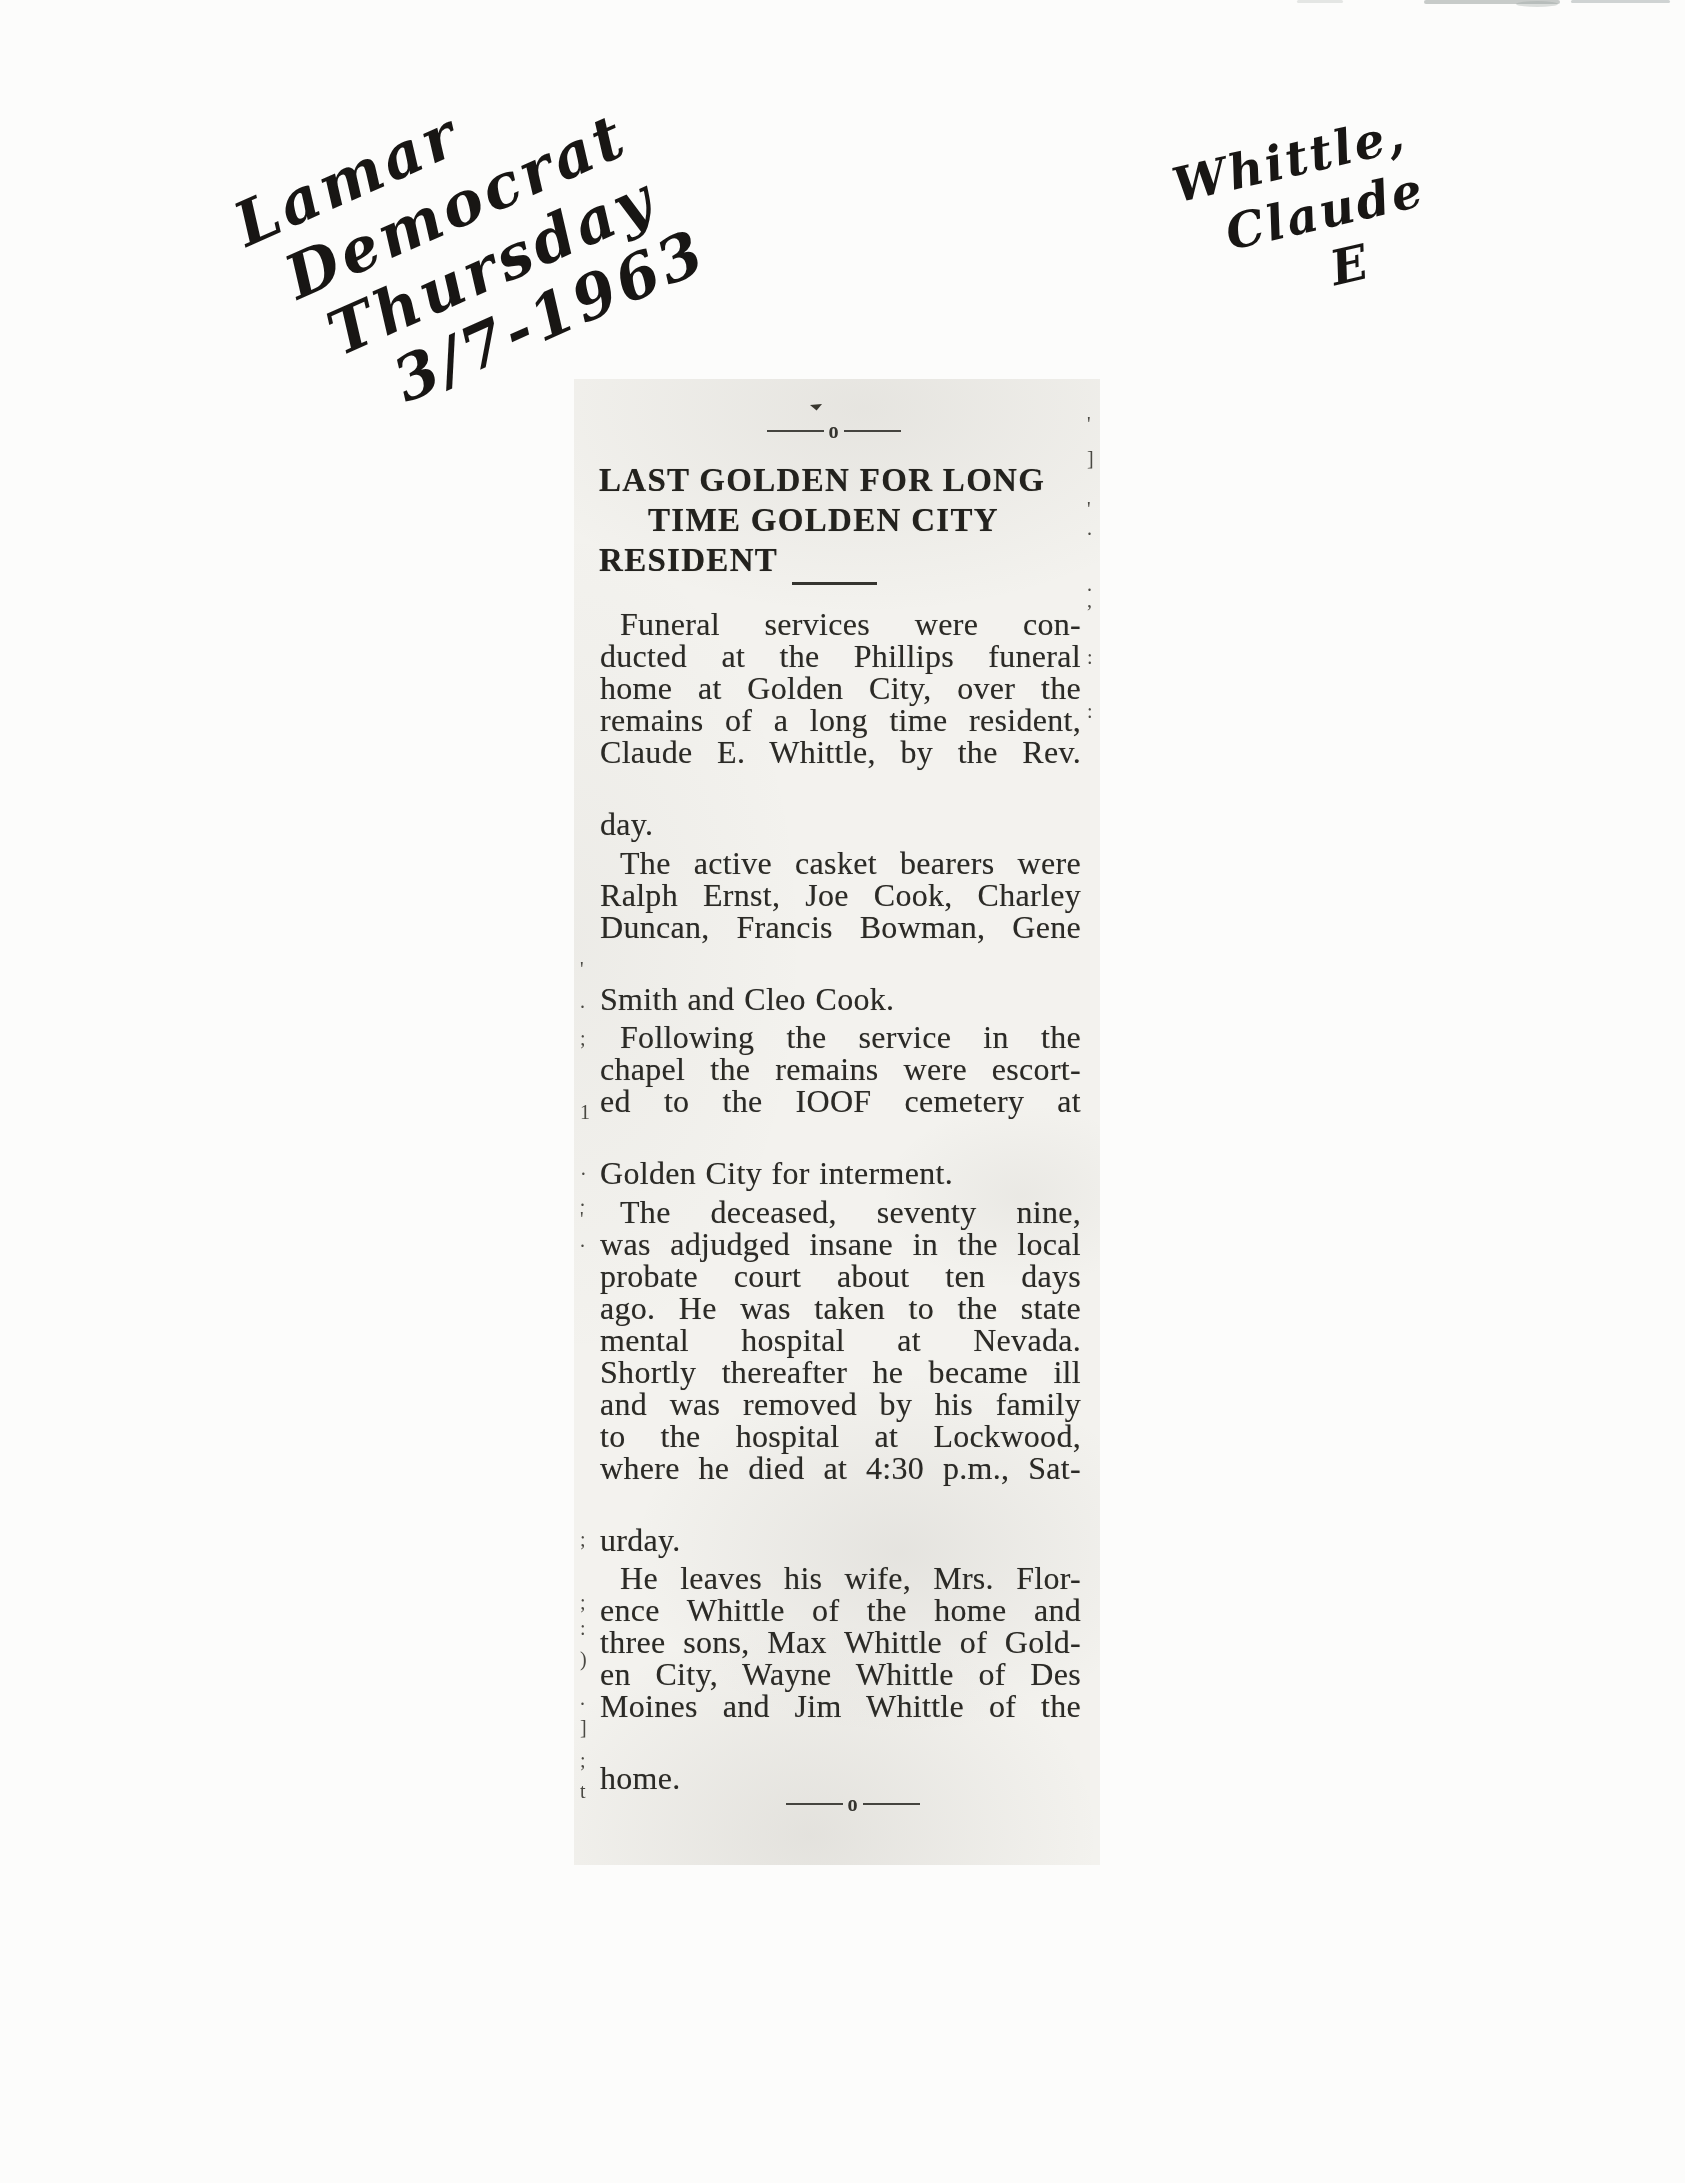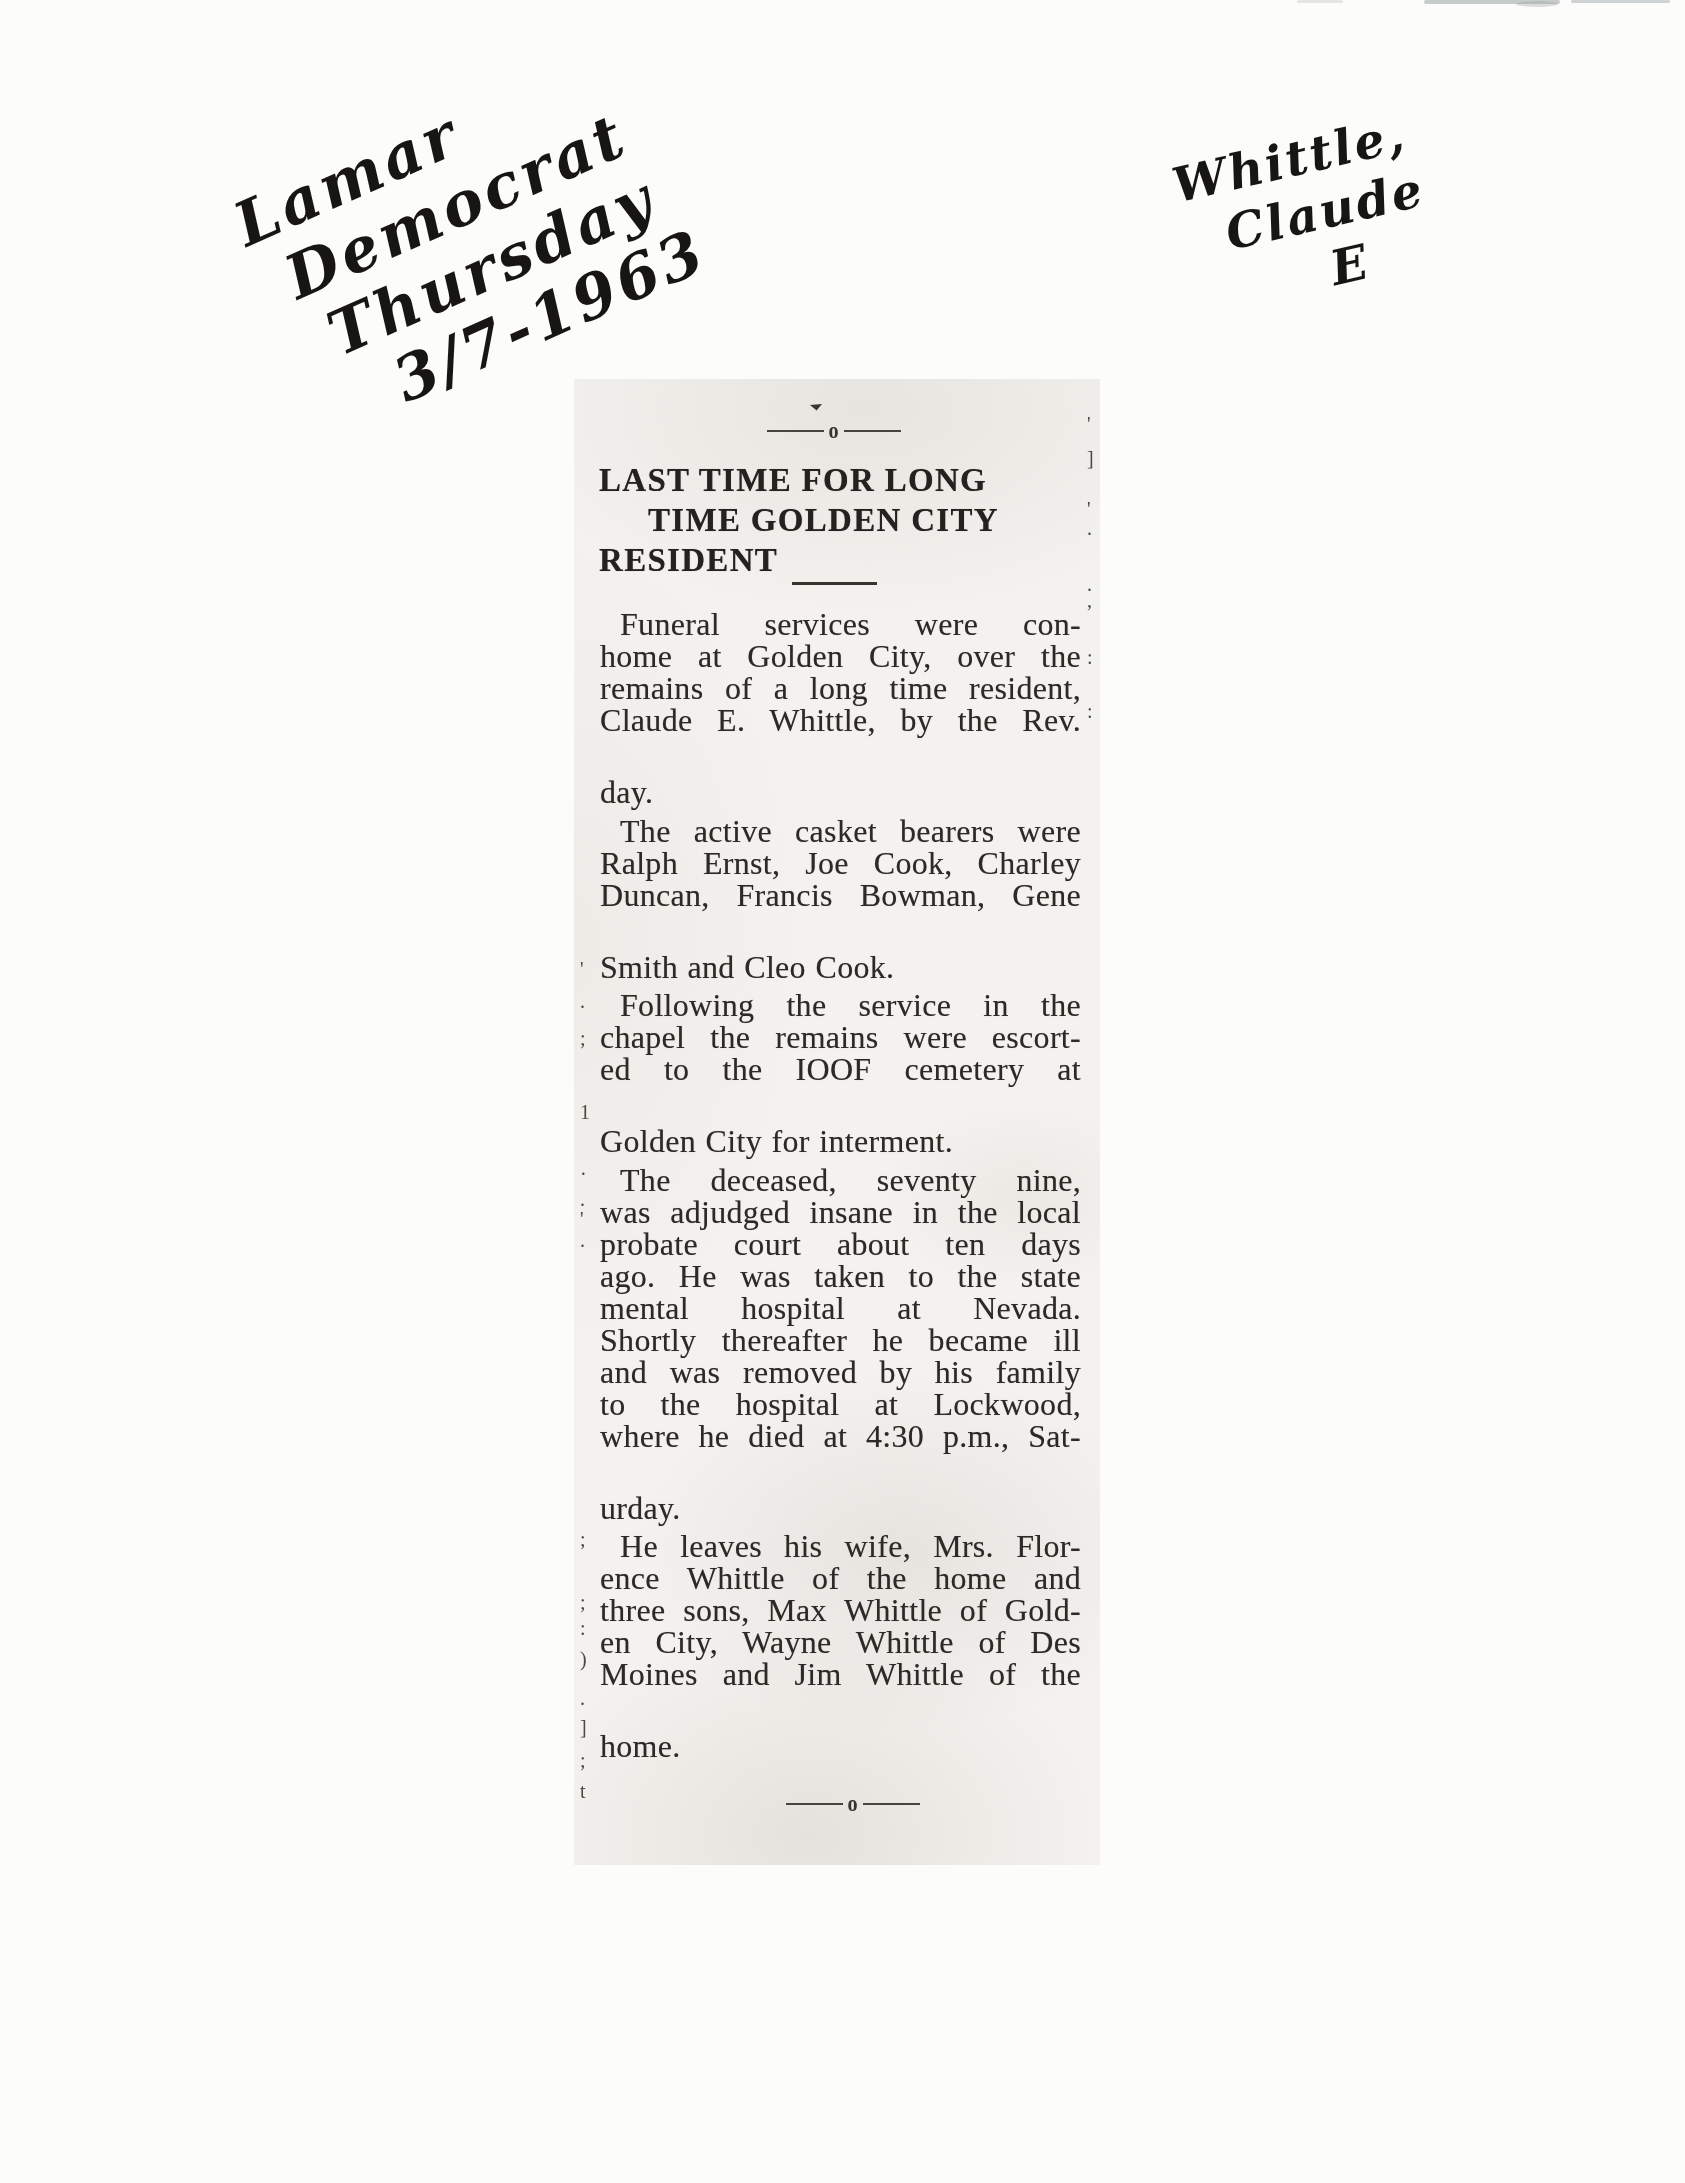--- a/index.html
+++ b/index.html
@@ -113,30 +113,31 @@
 
     <div class="top-mark"></div>
 
     <div class="divider top">
       <span class="dline"></span>
       <span class="dglyph">o</span>
       <span class="dline"></span>
     </div>
 
     <h1 class="headline">
-      <div class="hl hl1">LAST TIME FOR LONG</div>
+      <div class="hl hl1">LAST GOLDEN FOR LONG</div>
       <div class="hl hl2">TIME GOLDEN CITY</div>
       <div class="hl hl3">RESIDENT</div>
     </h1>
 
     <div class="hrule"></div>
 
     <div class="article-body" id="article-body">
         <div class="para">
           <div class="bl first">Funeral services were con-</div>
+          <div class="bl">ducted at the Phillips funeral</div>
           <div class="bl">home at Golden City, over the</div>
           <div class="bl">remains of a long time resident,</div>
           <div class="bl">Claude E. Whittle, by the Rev.</div>
           <div class="bl last">day.</div>
         </div>
         <div class="para">
           <div class="bl first">The active casket bearers were</div>
           <div class="bl">Ralph Ernst, Joe Cook, Charley</div>
           <div class="bl">Duncan, Francis Bowman, Gene</div>
           <div class="bl last">Smith and Cleo Cook.</div>

